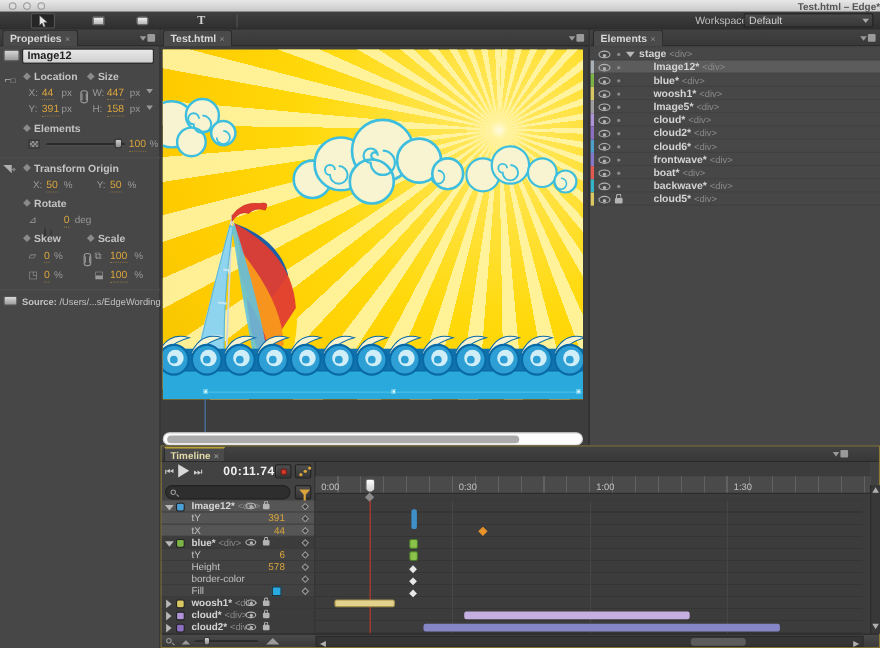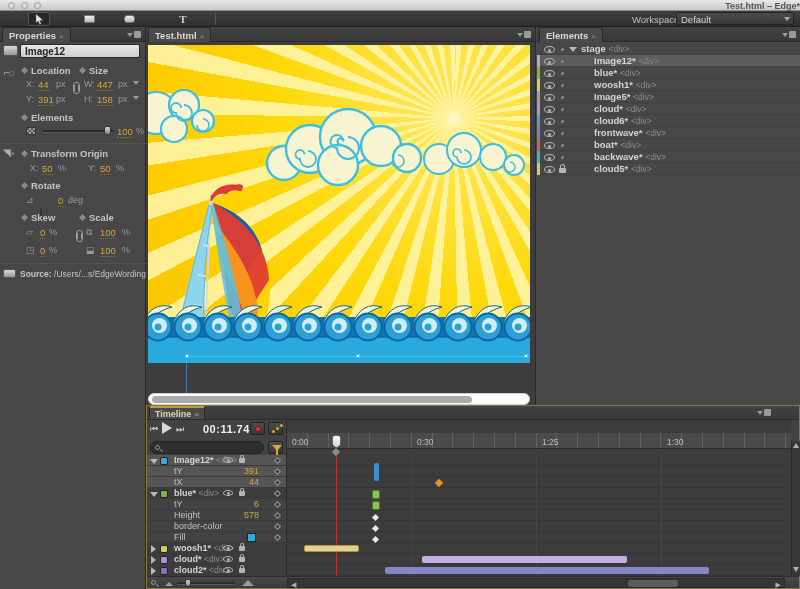--- a/index.html
+++ b/index.html
@@ -362,20 +362,26 @@
           <span class="icon-dot"></span>
         <span class="el-name" style="left:57px"><span>Image5*</span> <span class="el-tag">&lt;div&gt;</span></span>
       </div>
       <div class="el-row">
         <span class="el-strip" style="background: rgb(176, 146, 216);"></span>
         <span class="icon-eye"></span>
           <span class="icon-dot"></span>
         <span class="el-name" style="left:57px"><span>cloud*</span> <span class="el-tag">&lt;div&gt;</span></span>
       </div>
       <div class="el-row">
+        <span class="el-strip" style="background: rgb(141, 111, 192);"></span>
+        <span class="icon-eye"></span>
+          <span class="icon-dot"></span>
+        <span class="el-name" style="left:57px"><span>cloud2*</span> <span class="el-tag">&lt;div&gt;</span></span>
+      </div>
+      <div class="el-row">
         <span class="el-strip" style="background: rgb(79, 160, 200);"></span>
         <span class="icon-eye"></span>
           <span class="icon-dot"></span>
         <span class="el-name" style="left:57px"><span>cloud6*</span> <span class="el-tag">&lt;div&gt;</span></span>
       </div>
       <div class="el-row">
         <span class="el-strip" style="background: rgb(133, 120, 200);"></span>
         <span class="icon-eye"></span>
           <span class="icon-dot"></span>
         <span class="el-name" style="left:57px"><span>frontwave*</span> <span class="el-tag">&lt;div&gt;</span></span>
@@ -492,21 +498,21 @@
         <span class="nm"><span>cloud2*</span> <span class="el-tag">&lt;div&gt;</span></span>
         <span class="tl-eye"></span>
           <span class="tl-lock"></span>
       </div>
     </div>
 
     <div class="abs track">
       <div class="abs ruler">
         <span class="ruler-lbl" style="left:5px">0:00</span>
         <span class="ruler-lbl" style="left:130px">0:30</span>
-        <span class="ruler-lbl" style="left:255px">1:25</span>
+        <span class="ruler-lbl" style="left:255px">1:00</span>
         <span class="ruler-lbl" style="left:380px">1:30</span>
       </div>
       <div class="abs track-rows"></div>
       <div class="abs playhead-pin"></div>
       <div class="abs playhead-dia"></div>
       <div class="abs playhead-line"></div>
 
       <div class="bar" style="left: 87px; top: 43px; width: 5px; height: 18px; background: rgb(63, 143, 201);"></div>
       <div class="wdia" style="left:149px;top:60px;width:6px;height:6px;background:#e8922a"></div>
       <div class="bar" style="left: 85px; top: 70px; width: 8px; height: 9px; border: 1px solid rgb(74, 122, 42); background: rgb(139, 195, 74);"></div>

